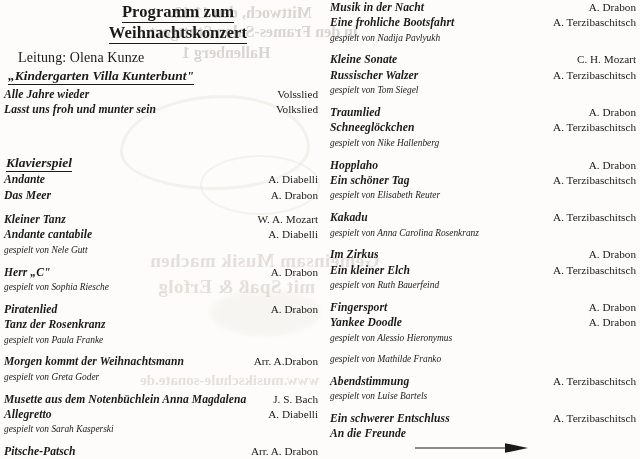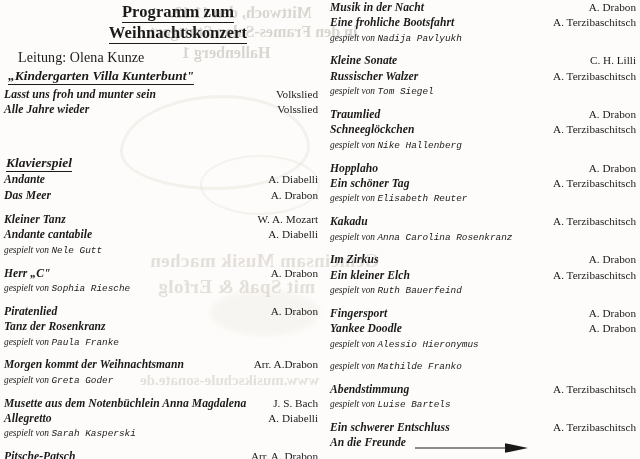--- a/index.html
+++ b/index.html
@@ -131,21 +131,21 @@
     font-size: 13.6px;
     letter-spacing: .1px;
   }
   .performer {
     font-size: 9.4px;
     font-style: italic;
     line-height: 12px;
     margin-top: 1px;
     white-space: nowrap;
   }
-  .performer .pname { font-style: italic; font-family: Liberation Mono, monospace; }
+  .performer .pname { font-style: italic; }
 
   
   #arrow-wrap {
     position: absolute;
     left: 415px;
     top: 441px;
     width: 120px;
     height: 14px;
     z-index: 3;
   }
@@ -172,27 +172,27 @@
     <div class="doc-title">
       <span class="tline">Programm zum</span><br>
       <span class="tline">Weihnachtskonzert</span>
     </div>
 
     <div class="conductor">Leitung: Olena Kunze</div>
     <div class="ensemble">„Kindergarten Villa Kunterbunt"</div>
 
     <div class="group" id="opening-group">
         <div class="piece">
+          <span class="title">Alle Jahre wieder</span>
+          <span class="composer">Volsslied</span>
+        </div>
+        <div class="piece">
           <span class="title">Lasst uns froh und munter sein</span>
           <span class="composer">Volkslied</span>
         </div>
-        <div class="piece">
-          <span class="title">Alle Jahre wieder</span>
-          <span class="composer">Volsslied</span>
-        </div>
       </div>
 
     <div class="section-heading">Klavierspiel</div>
 
     <div id="left-groups">
         <div class="group">
           <div class="piece">
             <span class="title">Andante</span>
             <span class="composer">A. Diabelli</span>
           </div>
@@ -270,21 +270,21 @@
           </div>
           <div class="piece">
             <span class="title">Eine frohliche Bootsfahrt</span>
             <span class="composer">A. Terzibaschitsch</span>
           </div>
           <div class="performer"><span>gespielt von </span><span class="pname">Nadija Pavlyukh</span></div>
         </div>
         <div class="group">
           <div class="piece">
             <span class="title">Kleine Sonate</span>
-            <span class="composer">C. H. Lilli</span>
+            <span class="composer">C. H. Mozart</span>
           </div>
           <div class="piece">
             <span class="title">Russischer  Walzer</span>
             <span class="composer">A. Terzibaschitsch</span>
           </div>
           <div class="performer"><span>gespielt von </span><span class="pname">Tom Siegel</span></div>
         </div>
         <div class="group">
           <div class="piece">
             <span class="title">Traumlied</span>

